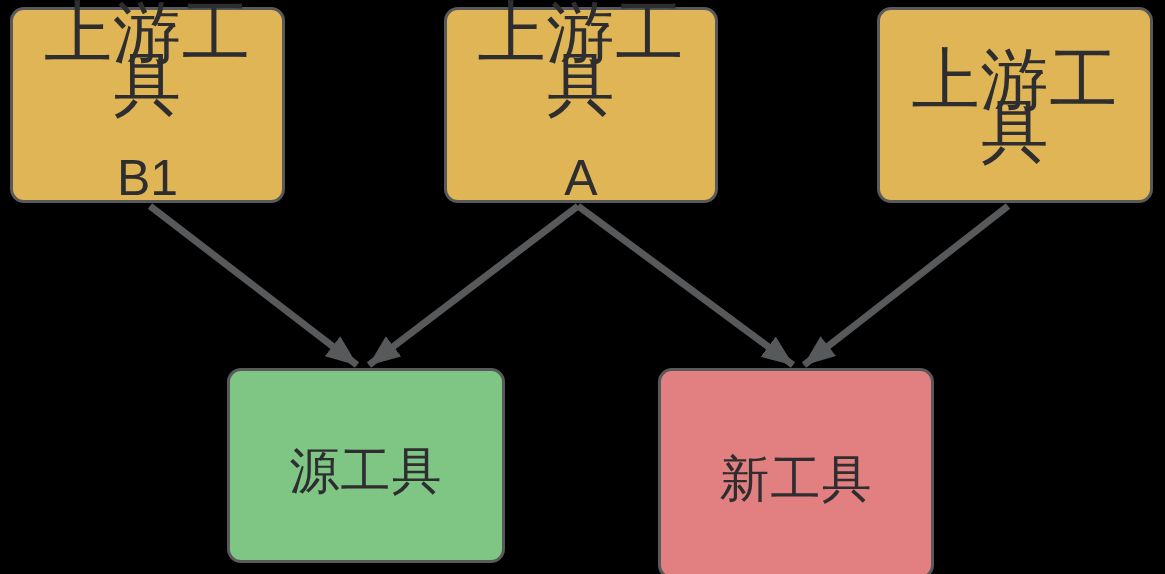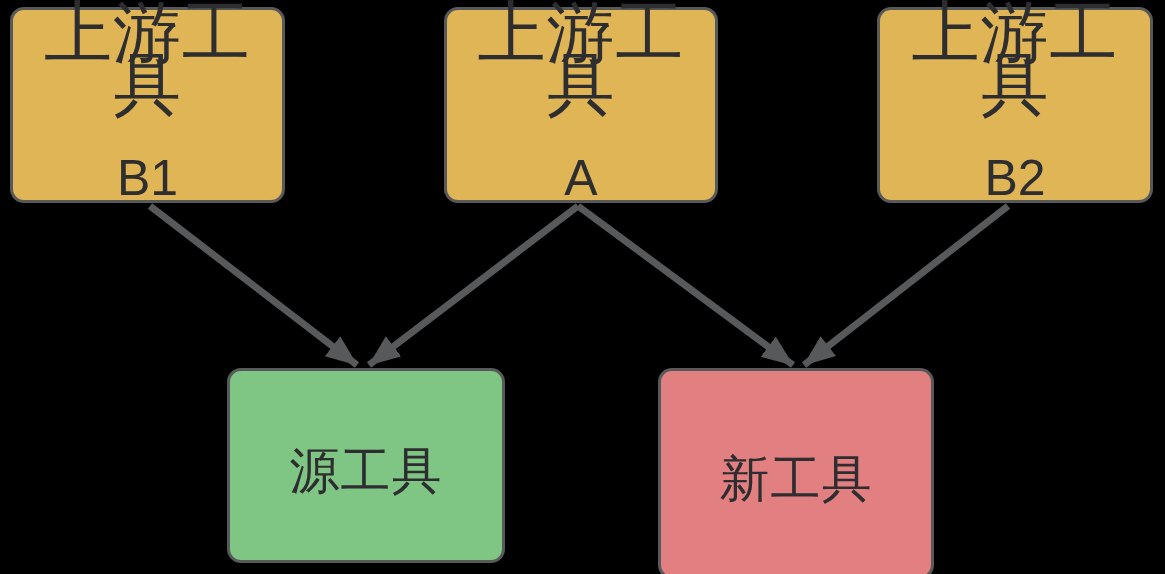--- a/index.html
+++ b/index.html
@@ -65,21 +65,20 @@
     <div class="subtitle">B1</div>
   </div>
 
   <div class="node upstream" style="left:444px;top:7px;width:274px;height:196px;">
     <div class="title">上游工具</div>
     <div class="subtitle">A</div>
   </div>
 
   <div class="node upstream" style="left:877px;top:7px;width:276px;height:196px;">
     <div class="title">上游工具</div>
-    <div class="subtitle">B2</div>
   </div>
 
   <div class="node source" style="left:227px;top:368px;width:278px;height:195px;">
     <div class="title">源工具</div>
   </div>
 
   <div class="node new" style="left:658px;top:368px;width:276px;height:211px;">
     <div class="title">新工具</div>
   </div>
 

